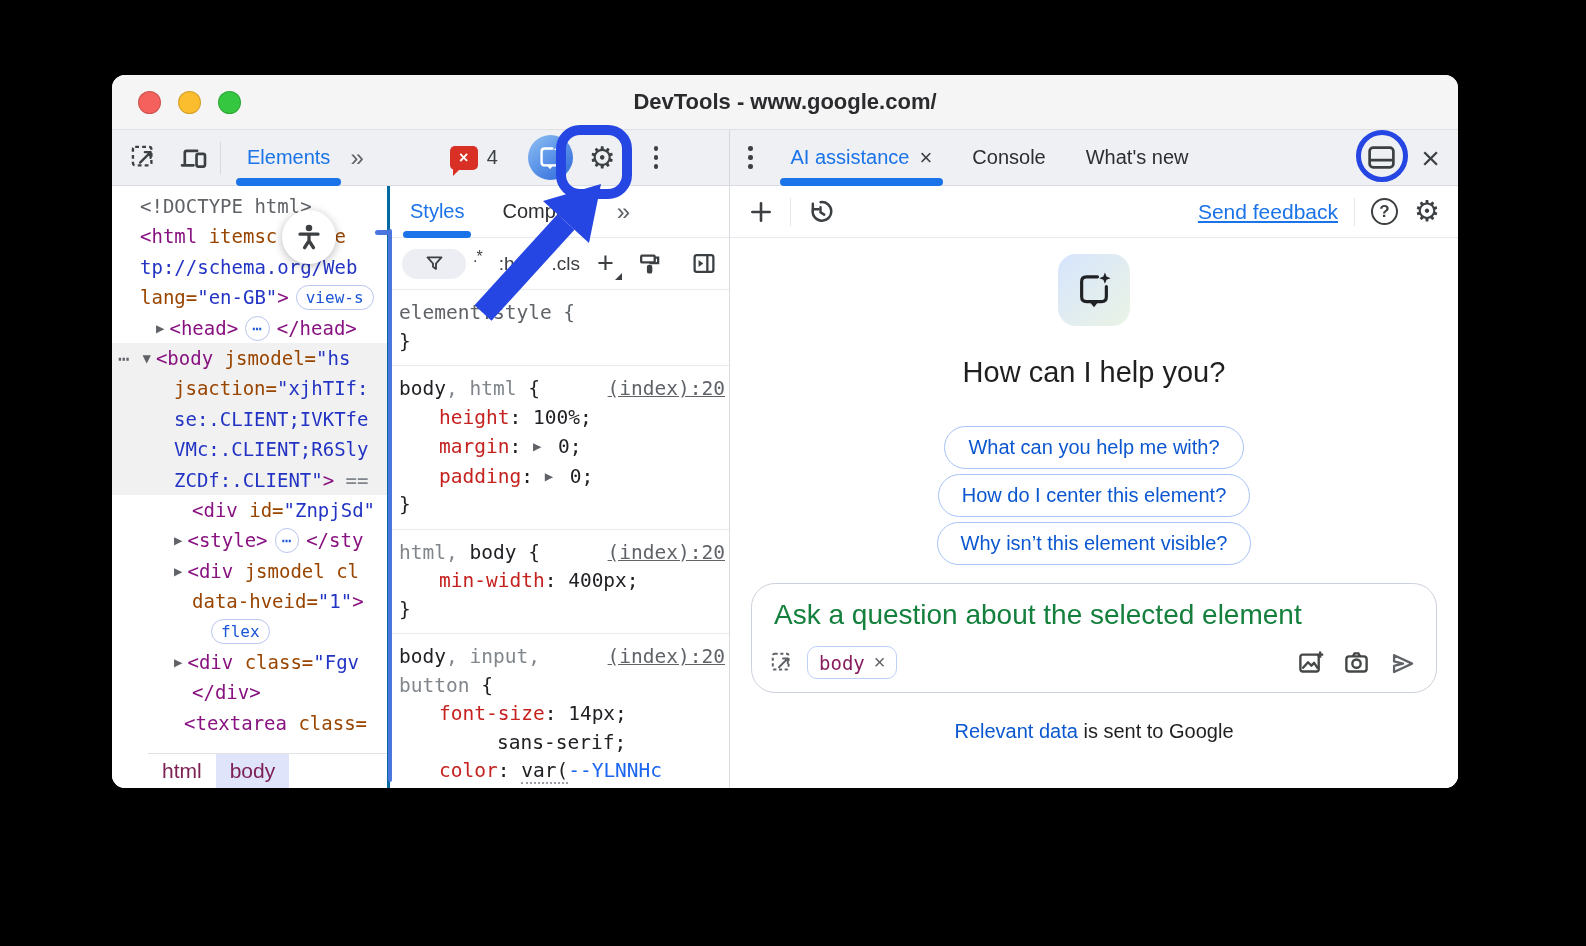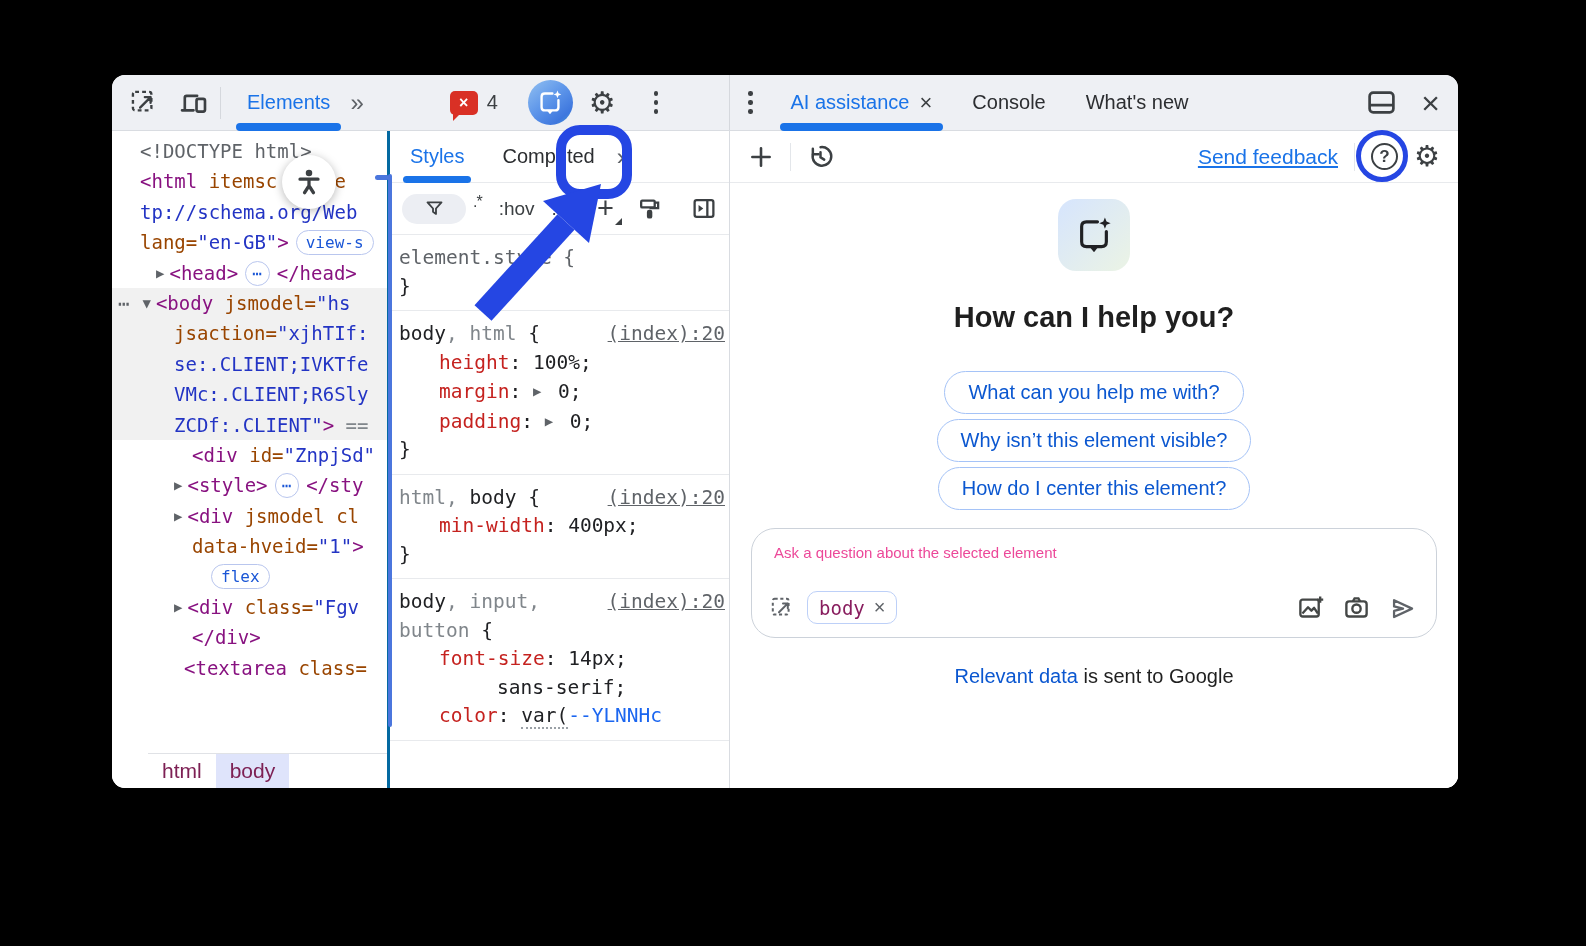--- a/index.html
+++ b/index.html
@@ -79,27 +79,27 @@
   
   .right-col{ flex:1; display:flex; flex-direction:column; background:#fff; overflow:hidden; }
   .ai-toolbar{ height:52px; flex:none; border-bottom:1px solid #e8eaed; display:flex; align-items:center; padding:0 18px; gap:16px; color:#3c4043; }
   .vdiv2{ width:1px; height:28px; background:#e3e6ea; flex:none; }
   .spacer{ flex:1; }
   .link{ color:#1a73e8; text-decoration:underline; font-size:21px; white-space:nowrap; }
   .help-circle{ width:27px; height:27px; border:2.3px solid #3c4043; border-radius:50%; display:flex; align-items:center; justify-content:center; font-size:17px; font-weight:700; color:#3c4043; }
   .ai-content{ flex:1; display:flex; flex-direction:column; align-items:center; overflow:hidden; }
   .tile{ margin-top:16px; width:72px; height:72px; border-radius:18px;
          background:linear-gradient(135deg,#d8e6fb 10%,#e9f2e7 90%); display:flex; align-items:center; justify-content:center; }
-  .heading{ margin-top:30px; font-size:29px; font-weight:700; color:#1f1f1f; }
+  .heading{ margin-top:30px; font-size:29px; font-weight:400; color:#1f1f1f; }
   .pills{ margin-top:37px; display:flex; flex-direction:column; align-items:center; gap:5px; }
   .pill-btn{ height:43px; padding:0 23px; border-radius:22px; border:1.5px solid #a5c3f7; background:#fff;
              color:#0b57d0; font-size:20px; font-weight:500; font-family:inherit; display:flex; align-items:center; }
   .ask-box{ margin-top:18px; width:686px; height:110px; border:1.5px solid #ccd2da; border-radius:24px;
             padding:15px 20px 13px 18px; display:flex; flex-direction:column; justify-content:space-between; }
-  .placeholder{ color:#ec4899; font-size:15px; padding-left:4px; }
+  .placeholder{ color:#15803d; font-size:28px; padding-left:4px; }
   .ask-row{ display:flex; align-items:center; gap:13px; color:#5f6368; }
   .chip{ display:flex; align-items:center; gap:9px; border:1.5px solid #bdd0f8; border-radius:10px; padding:4px 11px;
          font-family:"DejaVu Sans Mono",monospace; font-size:19px; color:#881d5e; }
   .chip .x{ color:#5f6368; font-size:20px; font-family:"Liberation Sans",sans-serif; }
   .ask-icons{ margin-left:auto; display:flex; align-items:center; gap:19px; color:#444746; }
   .footer{ margin-top:27px; font-size:20px; color:#1f1f1f; }
   .footer a{ color:#0b57d0; }
   
   .ring-ai{ position:absolute; left:556px; top:125px; width:76px; height:74px; border:10px solid #2546e3; border-radius:24px; pointer-events:none; }
   .ring-dock{ position:absolute; left:1356px; top:130px; width:52px; height:52px; border:5px solid #2546e3; border-radius:50%; pointer-events:none; }
@@ -107,20 +107,28 @@
   .guide-v{ position:absolute; left:388px; top:228px; width:4px; height:553px; background:#4b76dd; border-radius:2px; pointer-events:none; }
   .guide-nub{ position:absolute; left:375px; top:229px; width:14px; height:5px; background:#4b76dd; border-radius:3px; pointer-events:none; }
   svg{ display:block; }
 </style>
 </head>
 <body>
 
 <div class="stage">
   <div class="window">
 
+    <div class="titlebar">
+      <div class="lights">
+        <span class="light red"></span>
+        <span class="light yellow"></span>
+        <span class="light green"></span>
+      </div>
+      <div class="title">DevTools - www.google.com/</div>
+    </div>
 
     <div class="toolbar">
       <div class="tb-left">
         <span class="tbi">
           <svg width="27" height="27" viewBox="0 0 24 24" fill="none" stroke="#3c4043" stroke-width="2.1">
             <rect x="2.6" y="2.6" width="16.4" height="16.4" rx="2" stroke-dasharray="3.4 2.8"></rect>
             <path d="M9 16.5 L18.3 7.2 M18.3 7.2 v5.1 M18.3 7.2 h-5.1" stroke-linecap="round" stroke-linejoin="round"></path>
           </svg>
         </span>
         <span class="tbi" style="margin-left:22px;">
@@ -293,22 +301,22 @@
           <div class="tile">
             <svg width="38" height="40" viewBox="0 0 24 25" fill="none">
               <path d="M14.2 4.2 H7.2 Q4.2 4.2 4.2 7.2 V16.8 Q4.2 19.8 7.2 19.8 H16.8 Q19.8 19.8 19.8 16.8 V10.3" stroke="#202124" stroke-width="2" stroke-linecap="round"></path>
               <path d="M18.9 1.4 L19.9 4 L22.5 5 L19.9 6 L18.9 8.6 L17.9 6 L15.3 5 L17.9 4 Z" fill="#202124"></path>
               <path d="M8.6 19.2 H15.4 L12 23.4 Z" fill="#202124"></path>
             </svg>
           </div>
           <div class="heading">How can I help you?</div>
           <div class="pills" id="pills">
               <button class="pill-btn">What can you help me with?</button>
+              <button class="pill-btn">How do I center this element?</button>
               <button class="pill-btn">Why isn’t this element visible?</button>
-              <button class="pill-btn">How do I center this element?</button>
             </div>
           <div class="ask-box">
             <div class="placeholder">Ask a question about the selected element</div>
             <div class="ask-row">
               <span class="tbi">
                 <svg width="24" height="24" viewBox="0 0 24 24" fill="none" stroke="#5f6368" stroke-width="2">
                   <rect x="2.8" y="2.8" width="15.8" height="15.8" rx="1.8" stroke-dasharray="3.1 2.6"></rect>
                   <path d="M9 16.2 L17.8 7.4 M17.8 7.4 v4.8 M17.8 7.4 h-4.8" stroke-linecap="round"></path>
                 </svg>
               </span>

